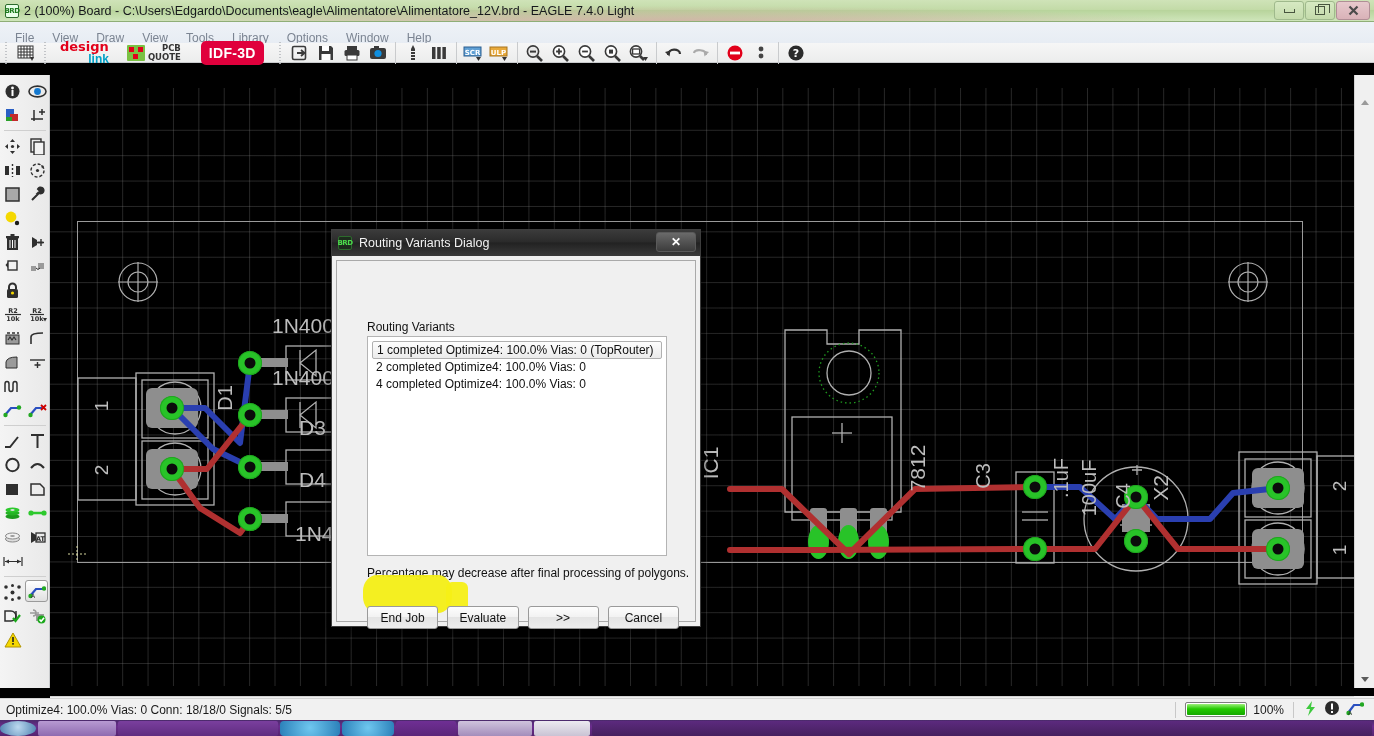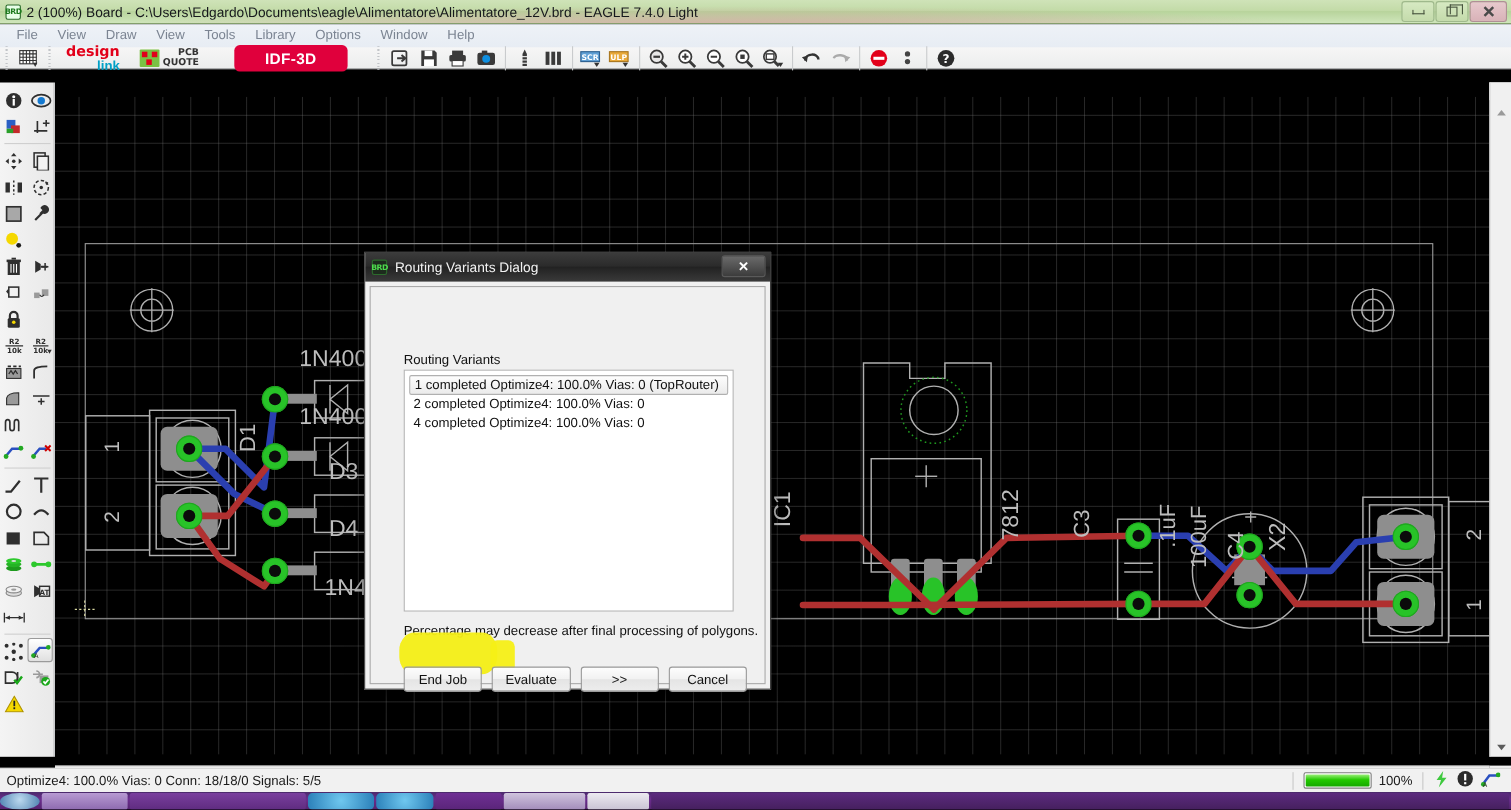--- a/index.html
+++ b/index.html
@@ -40,21 +40,21 @@
   .tb-btn.close{ width:34px; background:linear-gradient(to bottom,#e7c9cd,#d9b2b8); border-color:#b08f96;}
   .tb-btn .min{ width:11px;height:4px;border:1px solid #48553f;border-top:none;}
   .tb-btn .max{ width:10px;height:9px;border:1px solid #48553f;position:relative;}
   .tb-btn .max::before{content:"";position:absolute;left:2px;top:-3px;width:10px;height:8px;border:1px solid #48553f;border-bottom:none;}
 
   
   .menubar{
     position:absolute; left:0; top:22px; width:1374px; height:32px;
     background:linear-gradient(to bottom,#eef2f7,#e4eaf2);
     border-bottom:1px solid #cfd8e3;
-    display:flex; align-items:flex-start; padding-left:6px;
+    display:flex; align-items:center; padding-left:6px;
   }
   .menu-item{ padding:2px 9px; font-size:12px; color:#7b8492; cursor:default;}
 
   
   .toolbar{
     position:absolute; left:0; top:43px; width:1374px; height:20px;
     background:linear-gradient(to bottom,#f6f6f6,#eceded);
     border-bottom:1px solid #c9cbcd;
     display:flex; align-items:center;
   }
@@ -67,22 +67,22 @@
   .tbtn svg{ display:block; }
 
   .logo-dl{ margin:0 8px; font-size:13px; font-weight:bold; line-height:1; }
   .logo-dl .d1{ color:#e2001a; font-family:"DejaVu Sans",sans-serif;}
   .logo-dl .d2{ color:#00a0c6; display:block; text-align:right; font-size:12px;}
   .logo-pcb{ display:flex; align-items:center; gap:3px; margin:0 10px;}
   .logo-pcb .sq{ width:18px;height:16px;background:#7ac143;position:relative;border-radius:1px;}
   .logo-pcb .sq i{position:absolute;background:#e2001a;width:5px;height:5px;}
   .logo-pcb .txt{ font-size:8.5px;font-weight:bold;color:#333;line-height:9px;font-family:"DejaVu Sans",sans-serif;text-align:right;}
   .logo-idf{
-    margin:0 22px; background:#e0003c;color:#fff;font-weight:bold;font-size:14px;
-    padding:4px 28px;border-radius:5px;letter-spacing:.3px;
+    margin:0 10px; background:#e0003c;color:#fff;font-weight:bold;font-size:14px;
+    padding:4px 8px;border-radius:5px;letter-spacing:.3px;
   }
 
   
   .leftbar{
     position:absolute; left:0; top:75px; width:50px; height:613px;
     background:linear-gradient(to right,#f4f4f4,#e9e9e9);
     border-right:1px solid #c9cbcd;
     padding-top:4px;
   }
   .lrow{ display:flex; width:50px; height:24px; }

